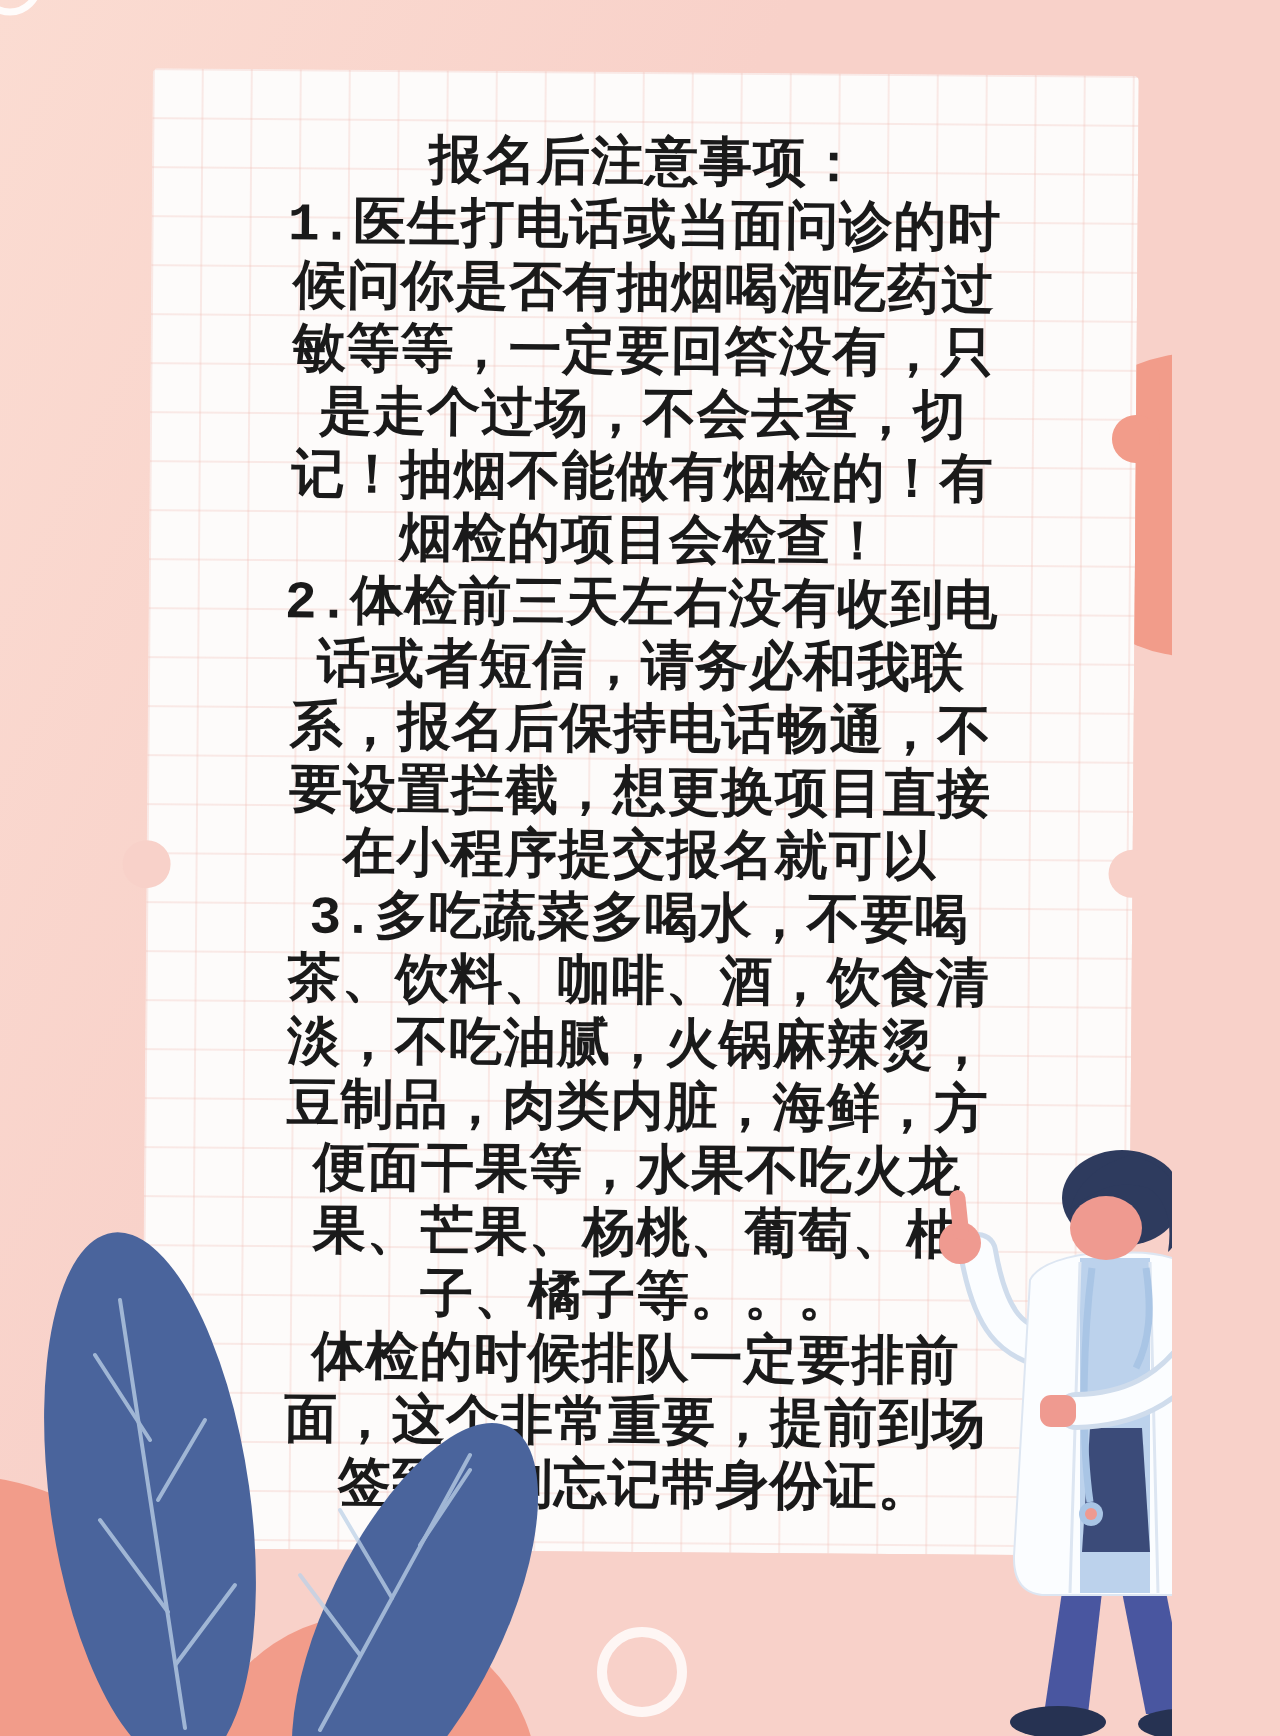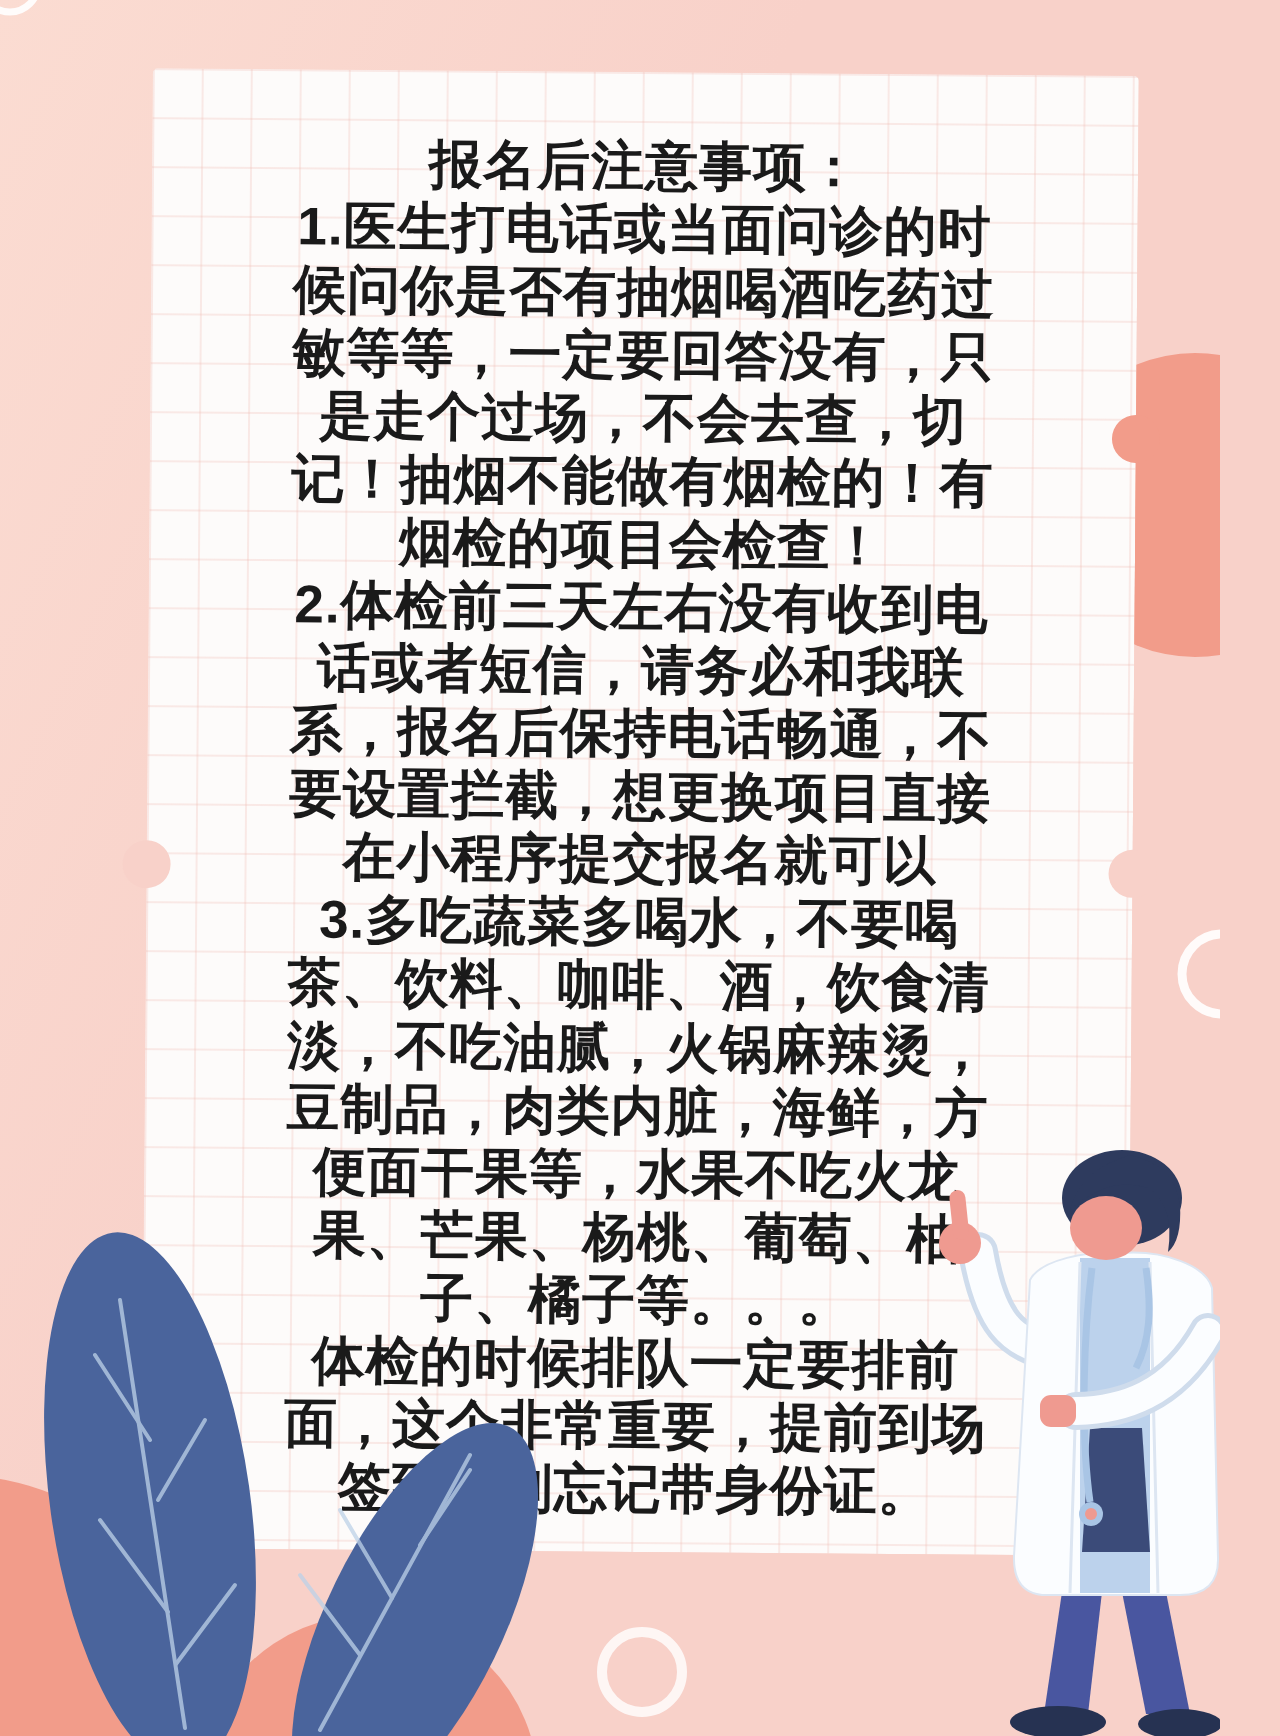--- a/index.html
+++ b/index.html
@@ -1,20 +1,19 @@
 <!DOCTYPE html>
 <html><head>
 <meta charset="utf-8">
 <style>
   html,body{margin:0;padding:0;background:#f8d1c9;}
   .stage{
     position:relative;width:1172px;height:1736px;overflow:hidden;
     background:linear-gradient(115deg,#fbdcd2 0%,#f8d1c9 40%);
-    font-family:Liberation Sans, sans-serif;
-    padding-left:48px;
+    font-family:Liberation Mono, monospace;
   }
   svg.layer{position:absolute;left:0;top:0;width:1280px;height:1736px;pointer-events:none;}
   .card{
     position:absolute;left:147px;top:72px;width:986px;height:1480px;
     background-color:#fdfbfa;
     background-image:
       linear-gradient(to right, rgba(240,190,182,.30) 2px, transparent 2px),
       linear-gradient(to bottom, rgba(240,190,182,.30) 2px, transparent 2px);
     background-size:49px 49px;
     border-radius:5px;

